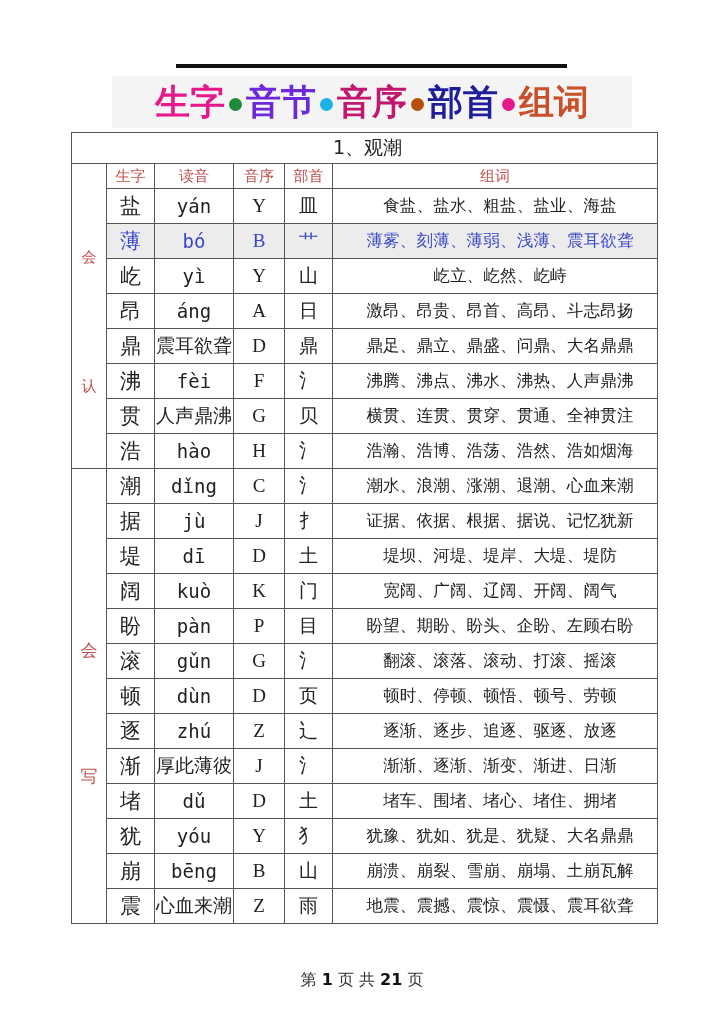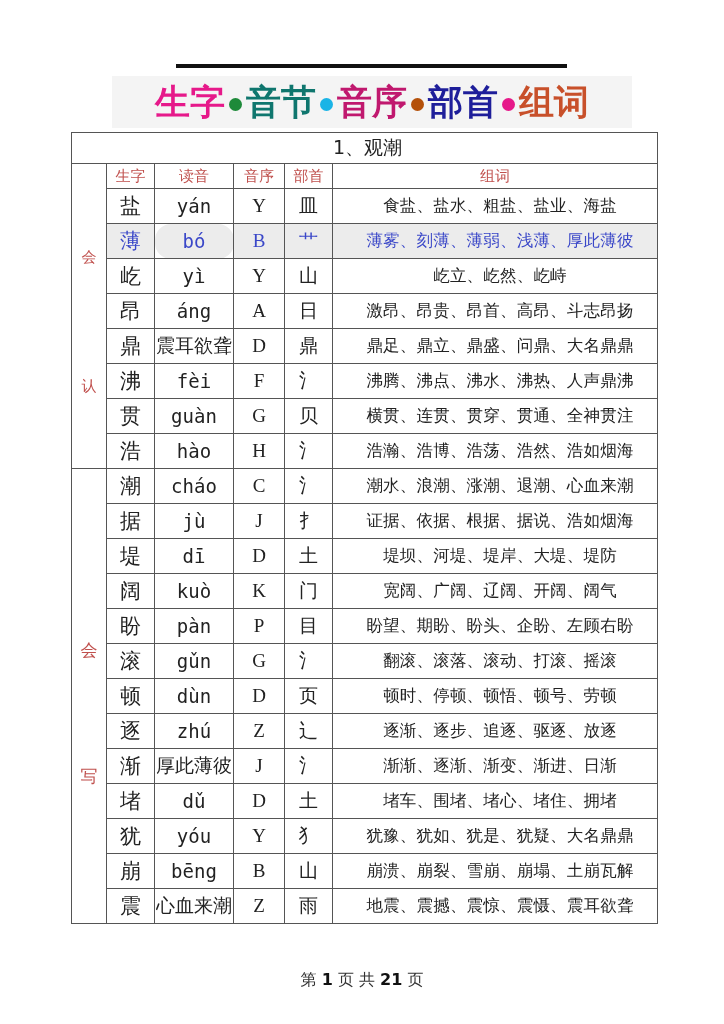--- a/index.html
+++ b/index.html
@@ -12,38 +12,38 @@
             letter-spacing:0px; }
   .banner .dot { display:inline-block; width:13px; height:13px; border-radius:50%; margin:0 4px; position:relative; top:2px; }
   table.main { position:absolute; left:71px; top:132px; border-collapse:collapse; width:586px; table-layout:fixed; }
   table.main td { border:1px solid #555; padding:0; text-align:center; vertical-align:middle; height:34px; overflow:hidden; white-space:nowrap; }
   td.title { text-align:left; padding-left:6px !important; font-size:19px; height:30px !important;
              font-family:"DejaVu Sans","Liberation Sans",sans-serif; }
   tr.hdr td { height:24px; color:#c0504d; font-size:15px; }
   td.grp { color:#c0504d; font-size:17px; position:relative; border-bottom:1px solid #555; }
   td.grp .g1 { position:absolute; left:0; width:100%; text-align:center; }
   td.ch { font-size:21px; }
-  td.py { font-size:19px; font-family:"DejaVu Sans Mono","Liberation Mono",monospace;border-radius:16px; }
+  td.py { font-size:19px; font-family:"DejaVu Sans Mono","Liberation Mono",monospace; }
   td.ord { font-size:19px; font-family:"Liberation Serif","DejaVu Serif",serif; }
   td.rad { font-size:19px; }
   td.words { text-align:left; padding-left:10px !important; font-size:16.5px; letter-spacing:0.2px; }
   tr.hl td.cell { background:#ececec; color:#3a47c8; }
   .footer { position:absolute; left:0; width:724px; top:970px; text-align:center; font-size:16px; color:#333;
             font-family:"DejaVu Sans","Liberation Sans",sans-serif; }
   .footer b { font-weight:bold; color:#111; }
 </style>
 </head>
 <body>
 
 <div class="topline"></div>
 
 <div class="banner">
   <span id="b0" style="color: rgb(230, 25, 138);">生字</span>
   <span class="dot" id="b1" style="background: rgb(30, 138, 58);"></span>
-  <span id="b2" style="color: #0f766e;">音节</span>
+  <span id="b2" style="color: #6d28d9;">音节</span>
   <span class="dot" id="b3" style="background: rgb(26, 180, 230);"></span>
   <span id="b4" style="color: rgb(192, 24, 110);">音序</span>
   <span class="dot" id="b5" style="background: rgb(180, 80, 10);"></span>
   <span id="b6" style="color: rgb(30, 30, 154);">部首</span>
   <span class="dot" id="b7" style="background: rgb(230, 25, 138);"></span>
   <span id="b8" style="color: rgb(200, 80, 42);">组词</span>
 </div>
 
 <table class="main">
   <colgroup>
@@ -74,21 +74,21 @@
         <td class="py cell">yán</td>
         <td class="ord cell">Y</td>
         <td class="rad cell">皿</td>
         <td class="words cell">食盐、盐水、粗盐、盐业、海盐</td>
       </tr>
       <tr class="hl">
         <td class="ch cell">薄</td>
         <td class="py cell">bó</td>
         <td class="ord cell">B</td>
         <td class="rad cell">艹</td>
-        <td class="words cell">薄雾、刻薄、薄弱、浅薄、厚此薄彼</td>
+        <td class="words cell">薄雾、刻薄、薄弱、浅薄、震耳欲聋</td>
       </tr>
       <tr>
         <td class="ch cell">屹</td>
         <td class="py cell">yì</td>
         <td class="ord cell">Y</td>
         <td class="rad cell">山</td>
         <td class="words cell">屹立、屹然、屹峙</td>
       </tr>
       <tr>
         <td class="ch cell">昂</td>
@@ -106,49 +106,49 @@
       </tr>
       <tr>
         <td class="ch cell">沸</td>
         <td class="py cell">fèi</td>
         <td class="ord cell">F</td>
         <td class="rad cell">氵</td>
         <td class="words cell">沸腾、沸点、沸水、沸热、人声鼎沸</td>
       </tr>
       <tr>
         <td class="ch cell">贯</td>
-        <td class="py cell">guàn</td>
+        <td class="py cell">人声鼎沸</td>
         <td class="ord cell">G</td>
         <td class="rad cell">贝</td>
         <td class="words cell">横贯、连贯、贯穿、贯通、全神贯注</td>
       </tr>
       <tr>
         <td class="ch cell">浩</td>
         <td class="py cell">hào</td>
         <td class="ord cell">H</td>
         <td class="rad cell">氵</td>
         <td class="words cell">浩瀚、浩博、浩荡、浩然、浩如烟海</td>
       </tr>
       <tr>
         <td class="grp" rowspan="13">
           <span class="g1" style="top: 170px;">会</span>
           <span class="g1" style="top: 296px;">写</span>
         </td>
         <td class="ch cell">潮</td>
-        <td class="py cell">cháo</td>
+        <td class="py cell">dǐng</td>
         <td class="ord cell">C</td>
         <td class="rad cell">氵</td>
         <td class="words cell">潮水、浪潮、涨潮、退潮、心血来潮</td>
       </tr>
       <tr>
         <td class="ch cell">据</td>
         <td class="py cell">jù</td>
         <td class="ord cell">J</td>
         <td class="rad cell">扌</td>
-        <td class="words cell">证据、依据、根据、据说、浩如烟海</td>
+        <td class="words cell">证据、依据、根据、据说、记忆犹新</td>
       </tr>
       <tr>
         <td class="ch cell">堤</td>
         <td class="py cell">dī</td>
         <td class="ord cell">D</td>
         <td class="rad cell">土</td>
         <td class="words cell">堤坝、河堤、堤岸、大堤、堤防</td>
       </tr>
       <tr>
         <td class="ch cell">阔</td>

